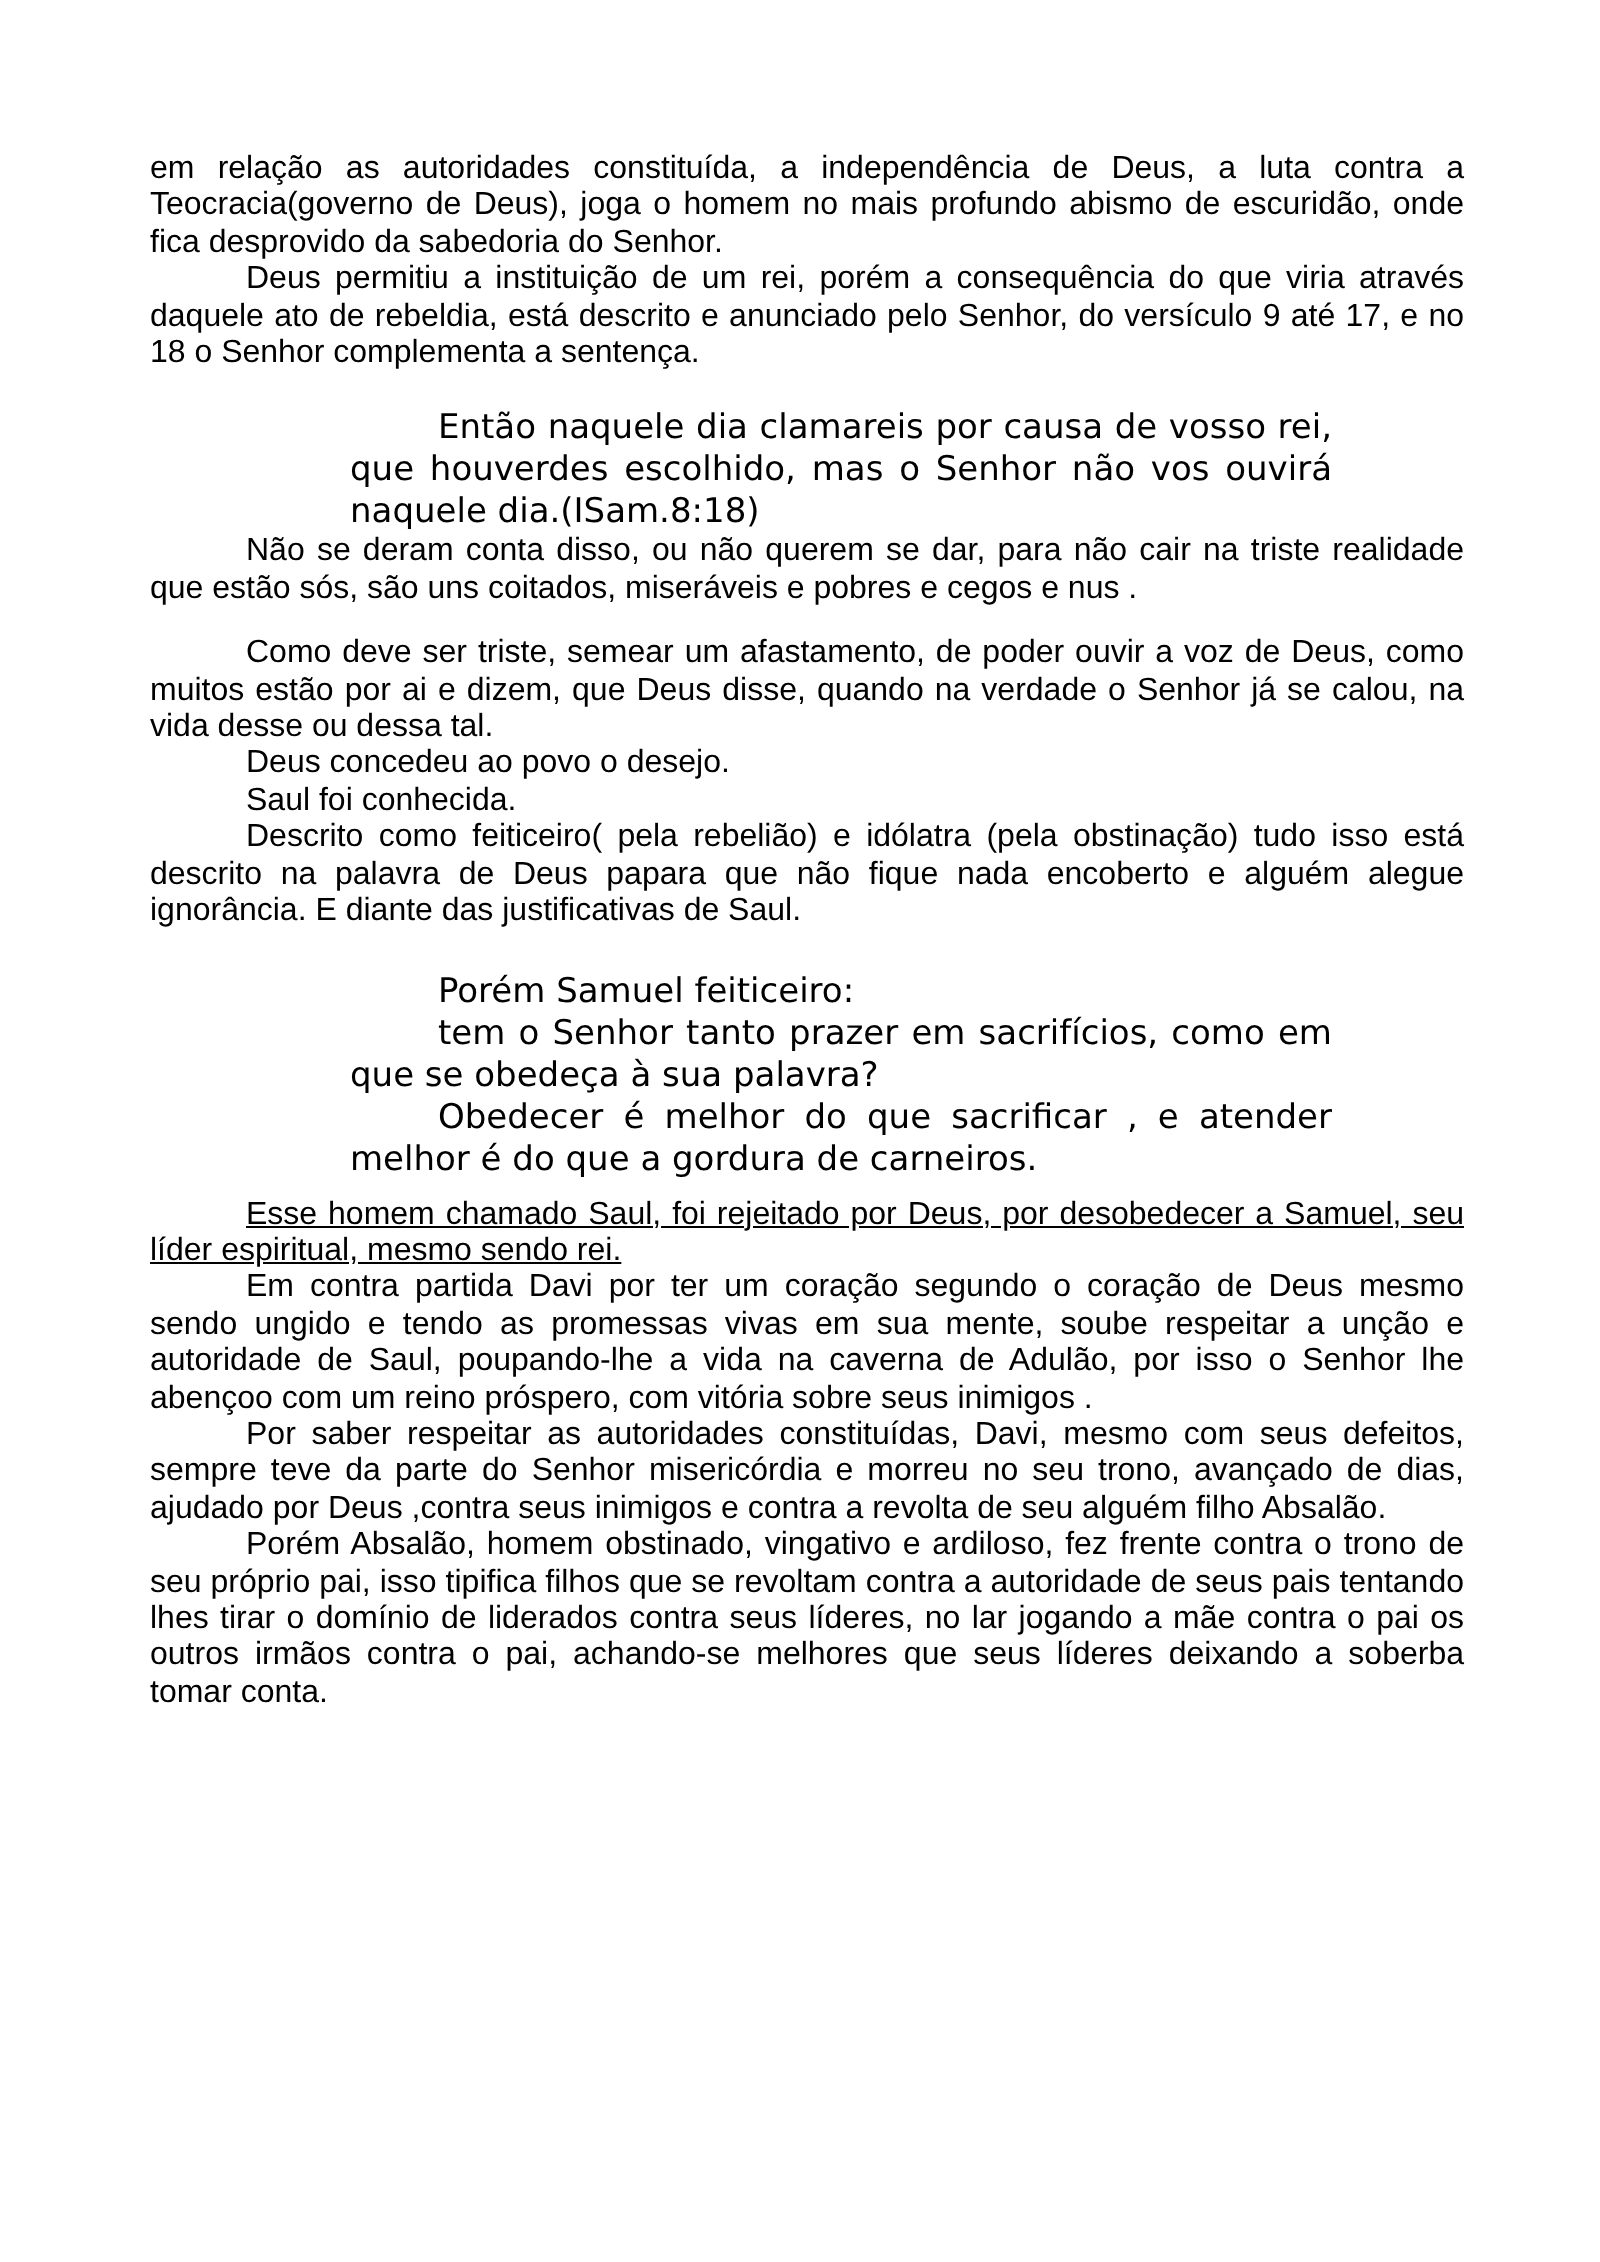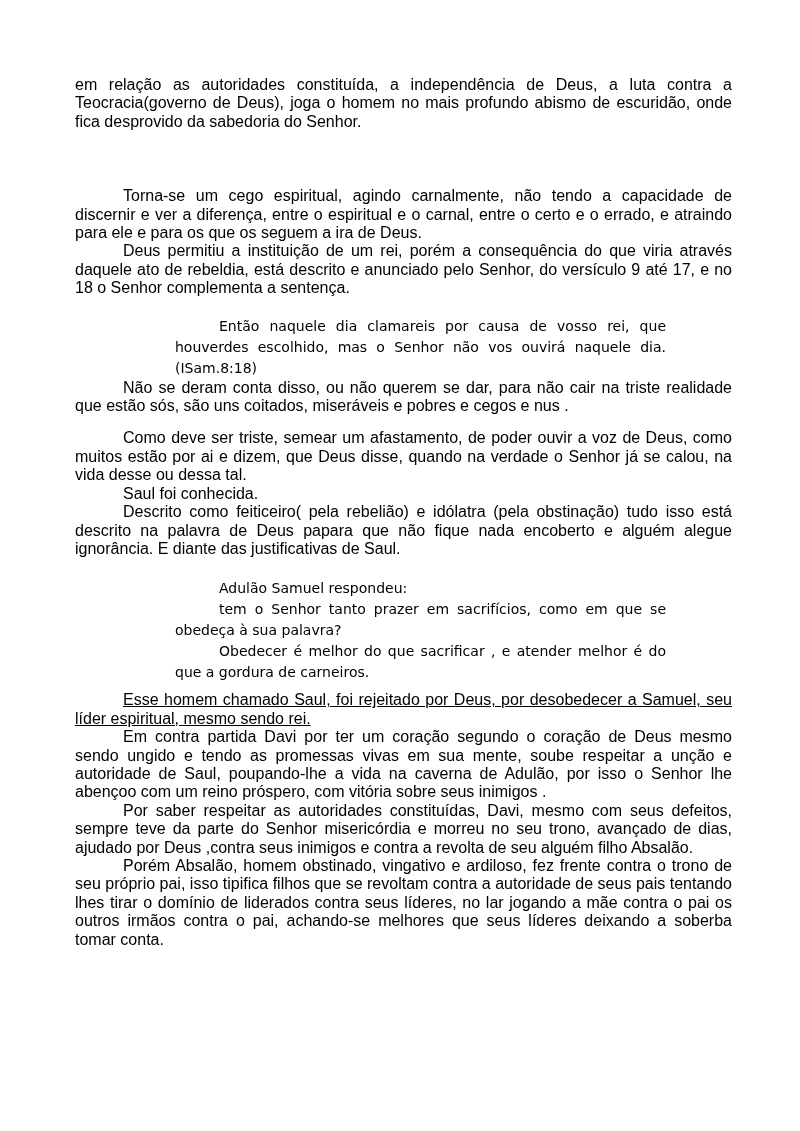--- a/index.html
+++ b/index.html
@@ -23,43 +23,43 @@
   }
   .page p {
     margin: 0;
     padding: 0;
   }
   p.body.indent {
     text-indent: 48px;
   }
   p.quote {
     font-family: "DejaVu Sans", sans-serif;
-    font-size: 14px;
+    font-size: 17px;
     line-height: 21px;
     margin-left: 100px;
     margin-right: 66px;
   }
   p.quote.indent {
     text-indent: 44px;
   }
 </style>
 </head>
 <body>
 
 <div class="page" style="background: rgb(255, 255, 255); color: rgb(0, 0, 0);">
   <div id="text-flow">
       <p class="body">em relação as autoridades constituída, a independência de Deus, a luta contra a Teocracia(governo de Deus), joga o homem no mais profundo abismo de escuridão, onde fica desprovido da sabedoria do Senhor.</p>
-      <p class="body indent" style="margin-top: 56px;">Torna-se um cego espiritual, agindo carnalmente, não tendo a capacidade de discernir e ver a diferença, entre o espiritual e o carnal, entre o certo e o errado, e atraindo para ele e para os que os seguem a ira de Deus.</p>
       <p class="body indent">Deus permitiu a instituição de um rei, porém a consequência do que viria através daquele ato de rebeldia, está descrito e anunciado pelo Senhor, do versículo 9 até 17, e no 18 o Senhor complementa a sentença.</p>
       <p class="quote indent" style="margin-top: 18px;">Então naquele dia clamareis por causa de vosso rei, que houverdes escolhido, mas o Senhor não vos ouvirá naquele dia.(ISam.8:18)</p>
       <p class="body indent">Não se deram conta disso, ou não querem se dar, para não cair na triste realidade que estão sós, são uns coitados, miseráveis e pobres e cegos e nus .</p>
       <p class="body indent" style="margin-top: 14px;">Como deve ser triste, semear um afastamento, de poder ouvir a voz de Deus, como muitos estão por ai e dizem, que Deus disse, quando na verdade o Senhor já se calou, na vida desse ou dessa tal.</p>
+      <p class="body indent">Deus concedeu ao povo o desejo.</p>
       <p class="body indent">Saul foi conhecida.</p>
       <p class="body indent">Descrito como feiticeiro( pela rebelião) e idólatra (pela obstinação) tudo isso está descrito na palavra de Deus papara que não fique nada encoberto e alguém alegue ignorância. E diante das justificativas de Saul.</p>
-      <p class="quote indent" style="margin-top: 20px;">Adulão Samuel respondeu:</p>
+      <p class="quote indent" style="margin-top: 20px;">Porém Samuel feiticeiro:</p>
       <p class="quote indent">tem o Senhor tanto prazer em sacrifícios, como em que se obedeça à sua palavra?</p>
       <p class="quote indent">Obedecer é melhor do que sacrificar , e atender melhor é do que a gordura de carneiros.</p>
       <p class="body indent" style="margin-top: 8px; text-decoration: underline;">Esse homem chamado Saul, foi rejeitado por Deus, por desobedecer a Samuel, seu líder espiritual, mesmo sendo rei.</p>
       <p class="body indent">Em contra partida Davi por ter um coração segundo o coração de Deus mesmo sendo ungido e tendo as promessas vivas em sua mente, soube respeitar a unção e autoridade de Saul, poupando-lhe a vida na caverna de Adulão, por isso o Senhor lhe abençoo com um reino próspero, com vitória sobre seus inimigos .</p>
       <p class="body indent">Por saber respeitar as autoridades constituídas, Davi, mesmo com seus defeitos, sempre teve da parte do Senhor misericórdia e morreu no seu trono, avançado de dias, ajudado por Deus ,contra seus inimigos e contra a revolta de seu alguém filho Absalão.</p>
       <p class="body indent">Porém Absalão, homem obstinado, vingativo e ardiloso, fez frente contra o trono de seu próprio pai, isso tipifica filhos que se revoltam contra a autoridade de seus pais tentando lhes tirar o domínio de liderados contra seus líderes, no lar jogando a mãe contra o pai os outros irmãos contra o pai, achando-se melhores que seus líderes deixando a soberba tomar conta.</p>
     </div>
 </div>
 
 </body></html>

